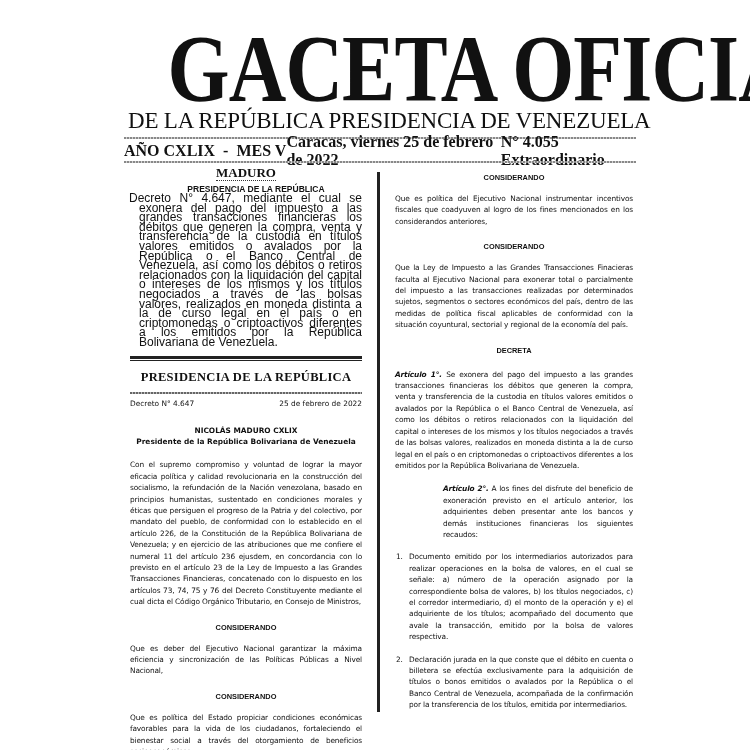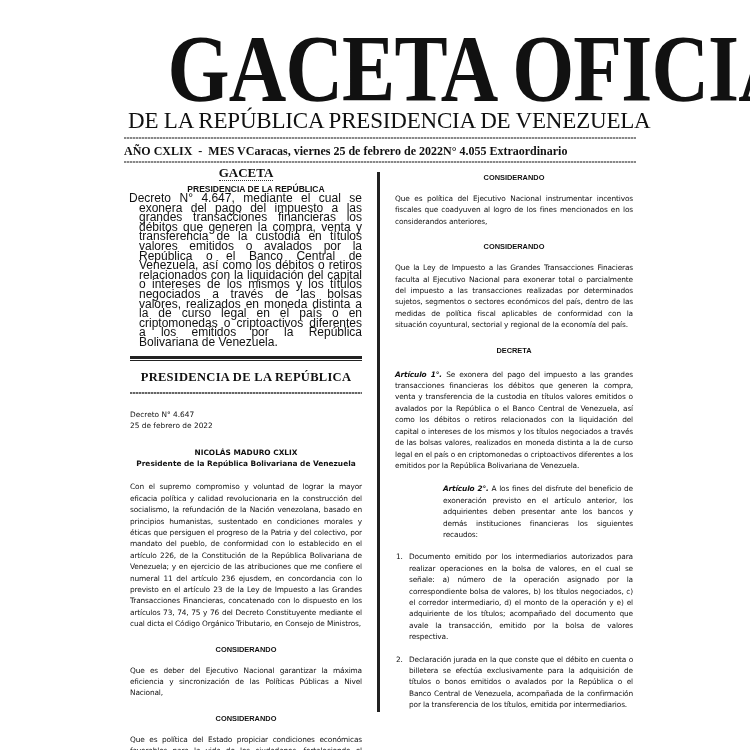--- a/index.html
+++ b/index.html
@@ -15,21 +15,21 @@
   }
   .masthead-sub {
     position: absolute; left: 128px; top: 108px; width: 500px;
     font-family: "Liberation Serif", serif; font-size: 23px; line-height: 26px;
     text-align: center; white-space: nowrap; letter-spacing: -0.2px;
   }
   .dotline { position: absolute; left: 124px; width: 512px; height: 2px;
     background: repeating-linear-gradient(90deg, #888 0 2px, #cfcfcf 2px 3px); }
   .dateline {
     position: absolute; left: 124px; top: 144px; width: 512px; height: 14px;
-    font-family: "Liberation Serif", serif; font-weight: bold; font-size: 12px;
+    font-family: "Liberation Serif", serif; font-weight: bold; font-size: 16px;
     display: flex; justify-content: flex-start; align-items: center;
   }
 
   .col-left { position: absolute; left: 130px; top: 165px; width: 232px; }
   .col-right { position: absolute; left: 395px; top: 172px; width: 238px; }
   .vdivider { position: absolute; left: 377px; top: 172px; width: 3px; height: 540px; background: #222; }
 
   .sumario-title {
     text-align: center; font-family: "Liberation Serif", serif; font-weight: bold;
     font-size: 13px; line-height: 16px;
@@ -48,22 +48,22 @@
     text-align: center; font-family: "Liberation Serif", serif; font-weight: bold;
     font-size: 12.5px; letter-spacing: 0.3px; line-height: 15px; padding: 9px 0 7px 0;
   }
   .dotrule { height: 2px; background: repeating-linear-gradient(90deg, #666 0 2px, #bbb 2px 3px); }
 
   .body-text {
     font-family: "DejaVu Sans", sans-serif; font-size: 7.4px; line-height: 11.4px;
     text-align: justify; letter-spacing: -0.15px;
   }
   .decree-line {
-    display: flex; justify-content: space-between; margin-top: 15px;
-    font-family: "DejaVu Sans", sans-serif; font-size: 7.4px; line-height: 11px; flex-direction: column;
+    display: flex; justify-content: space-between; margin-top: 4px;
+    font-family: "DejaVu Sans", sans-serif; font-size: 7.4px; line-height: 11px;
   }
   .signer { text-align: center; font-family: "DejaVu Sans", sans-serif; font-weight: bold;
     font-size: 7.4px; line-height: 11.4px; margin-top: 16px; }
   .center-bold { text-align: center; font-family: Liberation Sans, sans-serif; font-weight: bold;
     font-size: 7.4px; line-height: 11px; }
   .p { margin-top: 10px; }
   .h { margin-top: 14px; }
   .list { margin-top: 11px; }
   .list-item { display: flex; }
   .list-num { width: 14px; flex: 0 0 14px; padding-left: 1px; }
@@ -79,21 +79,21 @@
 <div class="dateline">
   <span style="white-space:pre;">AÑO CXLIX  -  MES V</span>
   <span>Caracas, viernes 25 de febrero de 2022</span>
   <span>N° 4.055 Extraordinario</span>
 </div>
 <div class="dotline" style="top:161px;"></div>
 
 <div class="vdivider"></div>
 
 <div class="col-left">
-  <div class="sumario-title"><span>GACETA</span></div>
+  <div class="sumario-title"><span>MADURO</span></div>
   <div class="sumario-section">PRESIDENCIA DE LA REPÚBLICA</div>
   <div class="sumario-text">Decreto N° 4.647, mediante el cual se exonera del pago del impuesto a las grandes transacciones financieras los débitos que generen la compra, venta y transferencia de la custodia en títulos valores emitidos o avalados por la República o el Banco Central de Venezuela, así como los débitos o retiros relacionados con la liquidación del capital o intereses de los mismos y los títulos negociados a través de las bolsas valores, realizados en moneda distinta a la de curso legal en el país o en criptomonedas o criptoactivos diferentes a los emitidos por la República Bolivariana de Venezuela.</div>
   <div class="double-rule"></div>
 
   <div class="section-heading">PRESIDENCIA DE LA REPÚBLICA</div>
   <div class="dotrule"></div>
 
   <div class="decree-line">
     <span>Decreto N° 4.647</span>
     <span>25 de febrero de 2022</span>

